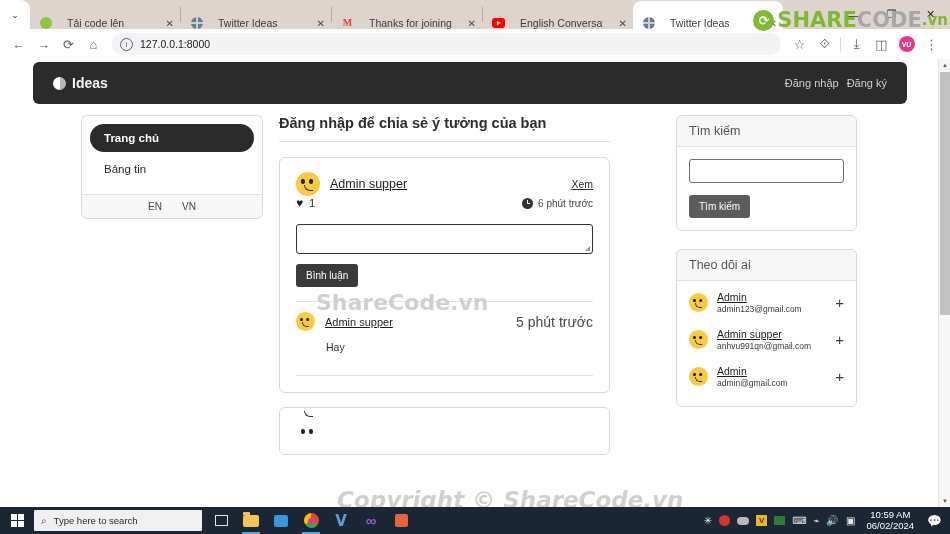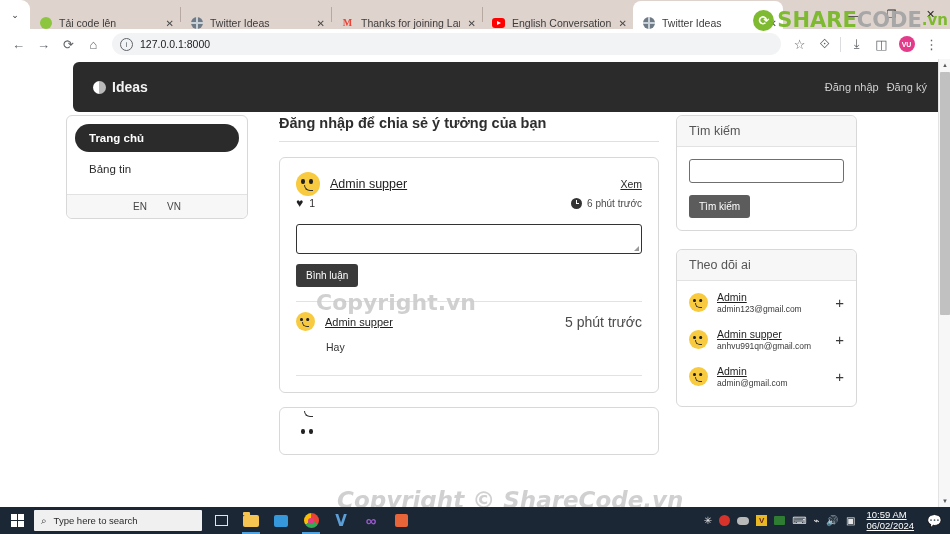--- a/index.html
+++ b/index.html
@@ -16,21 +16,21 @@
     background:#dfd3cd; display:flex; align-items:flex-end;
   }
   .tab-menu-btn {
     width:30px; height:29px; display:flex; align-items:center; justify-content:center;
     background:#fff; border-top-right-radius:9px; border-top-left-radius:0;
     font-size:9px; color:#333;
   }
   .tab {
     position:relative; height:28px; display:flex; align-items:center;
     padding:16px 6px 0 9px; font-size:10.5px; color:#3c3c3c; min-width:0;
-    border-top-left-radius:8px; border-top-right-radius:8px;
+    border-top-left-radius:8px; border-top-right-radius:8px;gap:8px;
   }
   .tab.inactive { background:transparent; }
   .tab.active { background:#ffffff; }
   .tab .favicon {
     width:13px; height:13px; flex:0 0 13px; margin-right:7px;
     display:flex; align-items:center; justify-content:center;
     font-size:10px; line-height:1;
   }
   .tab .tlabel {
     white-space:nowrap; overflow:hidden; text-overflow:clip;
@@ -99,38 +99,37 @@
   .scrollbar {
     position:absolute; top:59px; right:0; width:12px; height:448px;
     background:#f7f7f7; border-left:1px solid #e3e3e3;
   }
   .sb-arrow{position:absolute;left:0;width:12px;height:12px;display:flex;align-items:center;justify-content:center;font-size:6px;color:#5a5a5a;}
   .sb-up{top:0;} .sb-down{bottom:0;}
   .sb-thumb{position:absolute;top:13px;left:1px;width:10px;height:243px;background:#c1c1c1;border-radius:1px;}
 
   
   .navbar {
-    position:absolute; top:3px; left:33px; width:874px; height:50px;
+    position:absolute; top:3px; left:33px; width:874px; height:42px;
     background:#2b2b2b; border-radius:6px;
     display:flex; align-items:center; justify-content:space-between;
     padding:8px 20px;
-    margin-left:40px;
   }
   .brand { display:flex; align-items:center; color:#f3f3f3; font-size:14px; font-weight:bold; }
   .brand-mark {
     width:13px;height:13px;border-radius:50%;
     background:linear-gradient(90deg,#ffffff 0 50%, #b9b9b9 50% 100%);
     margin-right:6px;
   }
   .nav-links { display:flex; gap:8px; }
   .nav-links a { color:#cfcfcf; font-size:11px; text-decoration:none; }
 
   
-  .col-left  { position:absolute; top:56px; left:66px; width:182px; }
-  .col-main  { position:absolute; top:56px; left:279px; width:380px; }
+  .col-left  { position:absolute; top:56px; left:81px; width:182px; }
+  .col-main  { position:absolute; top:56px; left:279px; width:331px; }
   .col-right { position:absolute; top:56px; left:676px; width:181px; }
 
   .card {
     background:#fff; border:1px solid #d8d8d8; border-radius:6px;
   }
   .card-head {
     background:#f7f7f7; border-bottom:1px solid #e2e2e2;
     padding:8px 12px; font-size:12.5px; color:#555;
     border-top-left-radius:6px; border-top-right-radius:6px;
   }
@@ -272,21 +271,21 @@
   .ic-folder::before{content:"";position:absolute;top:-3px;left:0;width:7px;height:3px;background:#f5c451;border-radius:1px 1px 0 0;}
   .ic-store{width:14px;height:12px;background:#3498db;border-radius:2px;}
   .ic-chrome{width:15px;height:15px;border-radius:50%;
     background:conic-gradient(#ea4335 0 33%, #34a853 33% 66%, #fbbc05 66% 100%);position:relative;}
   .ic-chrome::after{content:"";position:absolute;inset:4.5px;background:#e33a8a;border-radius:50%;}
   .ic-vs{color:#5c9ed6;font-size:15px;font-weight:bold;font-family:"DejaVu Sans",sans-serif;}
   .ic-vsp{color:#9b59d0;font-size:15px;font-weight:bold;}
   .ic-xampp{width:13px;height:13px;background:#e8653a;border-radius:2px;}
   .tray { margin-left:auto; display:flex; align-items:center; gap:7px; padding-right:8px; color:#e6e6e6; font-size:10px; }
   .tray .ti { display:flex; align-items:center; justify-content:center; }
-  .clockbox { text-align:left; line-height:1.15; font-size:9.5px; color:#fff; margin-left:4px;text-decoration:underline; }
+  .clockbox { text-align:center; line-height:1.15; font-size:9.5px; color:#fff; margin-left:4px; }
   .notif { font-size:12px; color:#e6e6e6; margin-left:6px; }
   .dot-red{width:11px;height:11px;border-radius:50%;background:#d8332a;}
   .dot-cloud{width:12px;height:8px;background:#b9b9b9;border-radius:5px;}
   .dot-v{width:11px;height:11px;background:#e8b923;color:#6b2222;font-size:8px;font-weight:bold;display:flex;align-items:center;justify-content:center;}
   .dot-green{width:11px;height:9px;background:#2e7d32;border-radius:1px;}
 </style>
 </head>
 <body>
 
 <div id="screen">
@@ -492,21 +491,21 @@
     </div>
 
   </div>
 
   <div class="scrollbar">
     <div class="sb-arrow sb-up">▲</div>
     <div class="sb-thumb"></div>
     <div class="sb-arrow sb-down">▼</div>
   </div>
 
-  <div class="wm wm-1">Copyright.vn</div>
+  <div class="wm wm-1">ShareCode.vn</div>
   <div class="wm wm-2">Copyright © ShareCode.vn</div>
 
   <div class="taskbar">
     <div class="start">
       <span class="winlogo"></span>
     </div>
     <div class="tb-search">
       <span class="mag">⌕</span>
       <span>Type here to search</span>
     </div>

